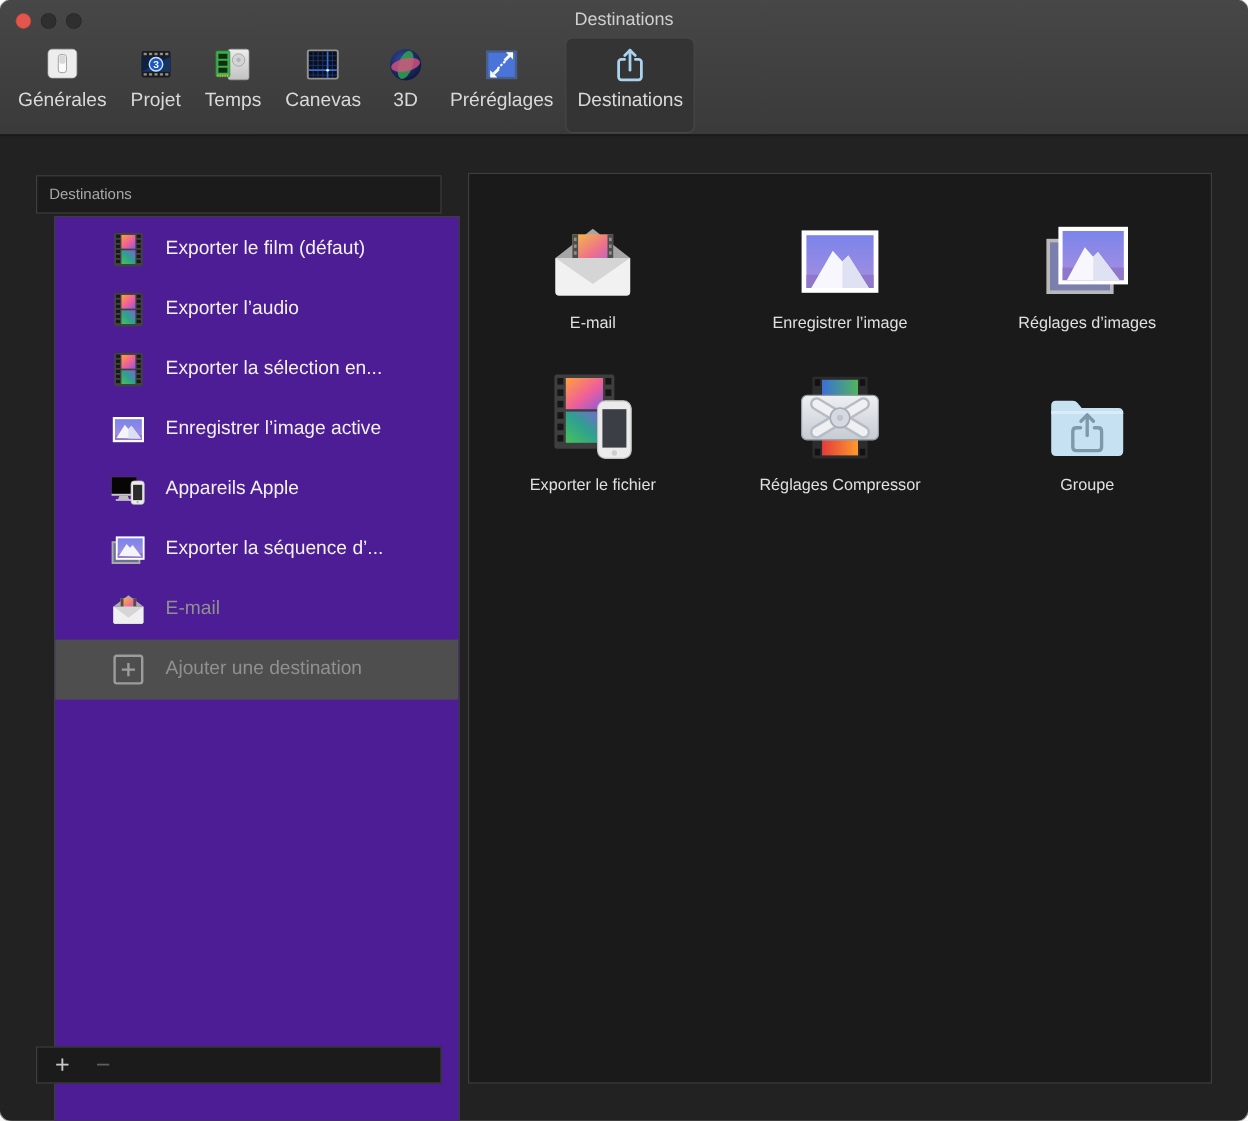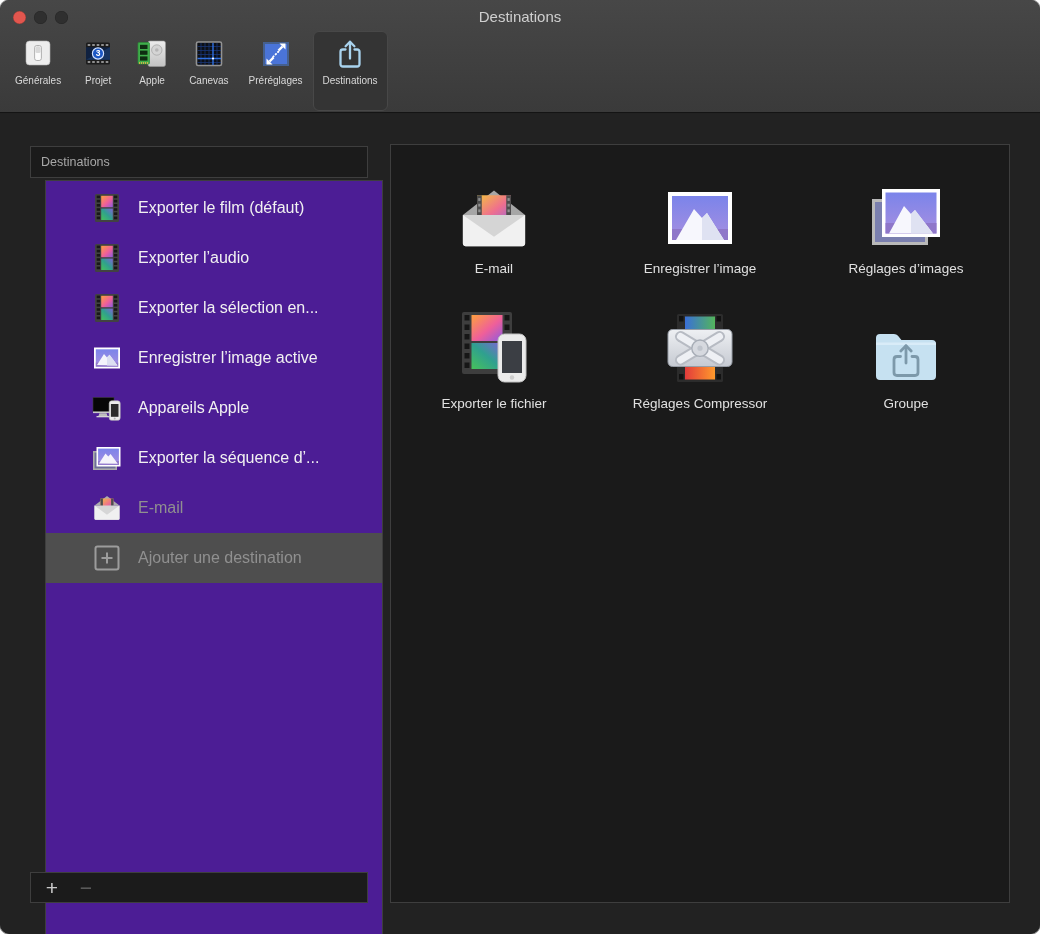--- a/index.html
+++ b/index.html
@@ -26,21 +26,21 @@
     position:absolute; top:8px; left:0; right:0; text-align:center;
     font-size:15px; color:#cfcfcf;
   }
   .toolbar{ position:absolute; top:31px; left:5px; display:flex; align-items:flex-start; }
   .tool{
     display:flex; flex-direction:column; align-items:center;
     padding:6px 10px 0; height:80px; border-radius:6px; cursor:default;
   }
   .tool.selected{ background:#343434; border:1px solid #484848; padding:5px 9px 0; }
   .tool .ticon{ width:34px; height:34px; }
-  .tool .tlabel{ margin-top:4px; font-size:10px; color:#d9d9d9; white-space:nowrap; }
+  .tool .tlabel{ margin-top:4px; font-size:16px; color:#d9d9d9; white-space:nowrap; }
 
   
   .content{ position:absolute; top:114px; left:0; right:0; bottom:0; background:#222222; }
 
   .sb-header{
     position:absolute; left:30px; top:32px; width:338px; height:32px;
     background:#1b1b1b; border:1px solid #3e3e3e;
     color:#a8a8a8; font-size:12.5px; line-height:30px; padding-left:10px;
   }
   .sb-list{
@@ -183,21 +183,21 @@
           <rect x="5" y="13.6" width="7.5" height="4.2" fill="#0f2d12"></rect>
           <rect x="5" y="19.4" width="7.5" height="4.2" fill="#0f2d12"></rect>
           <g stroke="#d9b24a" stroke-width="1">
             <line x1="4.6" y1="25" x2="4.6" y2="27"></line>
               <line x1="6.6" y1="25" x2="6.6" y2="27"></line>
               <line x1="8.6" y1="25" x2="8.6" y2="27"></line>
               <line x1="10.6" y1="25" x2="10.6" y2="27"></line>
               <line x1="12.6" y1="25" x2="12.6" y2="27"></line>
           </g>
         </svg>
-        <span class="tlabel">Apple</span>
+        <span class="tlabel">Temps</span>
       </div>
 
       <div class="tool">
         <svg class="ticon" viewBox="0 0 34 34">
           <rect x="4.5" y="5" width="25" height="23.5" rx="1.5" fill="#0c0f15" stroke="#939393" stroke-width="1.6"></rect>
           <g stroke="#1d3f8f" stroke-width=".8" opacity=".8">
             <line x1="9" y1="6" x2="9" y2="28"></line>
               <line x1="13" y1="6" x2="13" y2="28"></line>
               <line x1="17" y1="6" x2="17" y2="28"></line>
               <line x1="25" y1="6" x2="25" y2="28"></line>
@@ -206,20 +206,28 @@
               <line x1="5.5" y1="17.5" x2="29" y2="17.5"></line>
               <line x1="5.5" y1="25.5" x2="29" y2="25.5"></line>
           </g>
           <line x1="21" y1="6" x2="21" y2="28" stroke="#2f6fe0" stroke-width="1.4"></line>
           <line x1="5.5" y1="21.5" x2="29" y2="21.5" stroke="#2f6fe0" stroke-width="1.4"></line>
           <circle cx="21" cy="21.5" r="1.1" fill="#ffffff"></circle>
         </svg>
         <span class="tlabel">Canevas</span>
       </div>
 
+      <div class="tool">
+        <svg class="ticon" viewBox="0 0 34 34">
+          <circle cx="17" cy="17" r="13" fill="url(#g-sphere)"></circle>
+          <ellipse cx="17" cy="17" rx="5.8" ry="12.2" fill="#2fa24f" opacity=".85" transform="rotate(18 17 17)"></ellipse>
+          <ellipse cx="17" cy="17" rx="12.2" ry="5.4" fill="#d8527e" opacity=".8" transform="rotate(-12 17 17)"></ellipse>
+        </svg>
+        <span class="tlabel">3D</span>
+      </div>
 
       <div class="tool">
         <svg class="ticon" viewBox="0 0 34 34">
           <rect x="4" y="5" width="26" height="24" fill="#45608f"></rect>
           <rect x="6" y="7" width="22" height="20" fill="#4a74d8"></rect>
           <polygon points="26.5,6.5 26.5,12.5 20.5,6.5" fill="#ffffff"></polygon>
           <line x1="23.5" y1="9.5" x2="19.5" y2="13.5" stroke="#ffffff" stroke-width="2.4"></line>
           <polygon points="7.5,27.5 7.5,21.5 13.5,27.5" fill="#ffffff"></polygon>
           <line x1="10.5" y1="24.5" x2="14.5" y2="20.5" stroke="#ffffff" stroke-width="2.4"></line>
           <line x1="14.2" y1="19.8" x2="19.8" y2="14.2" stroke="#ffffff" stroke-width="1.9" stroke-dasharray="0.6 2.8" stroke-linecap="round"></line>

